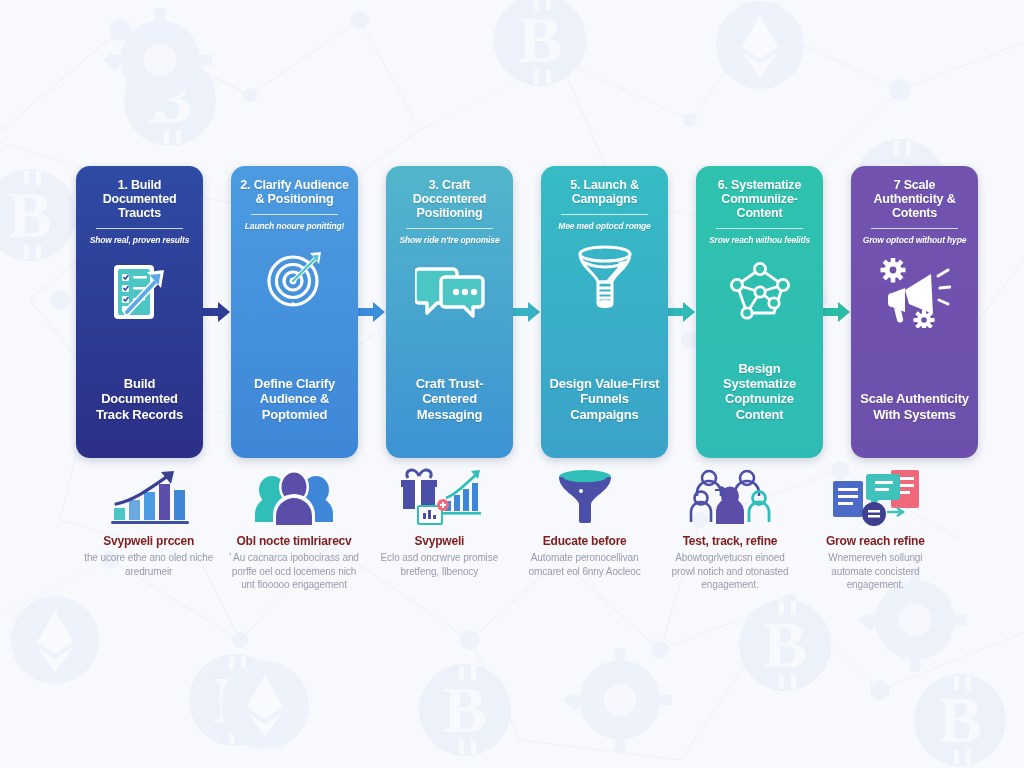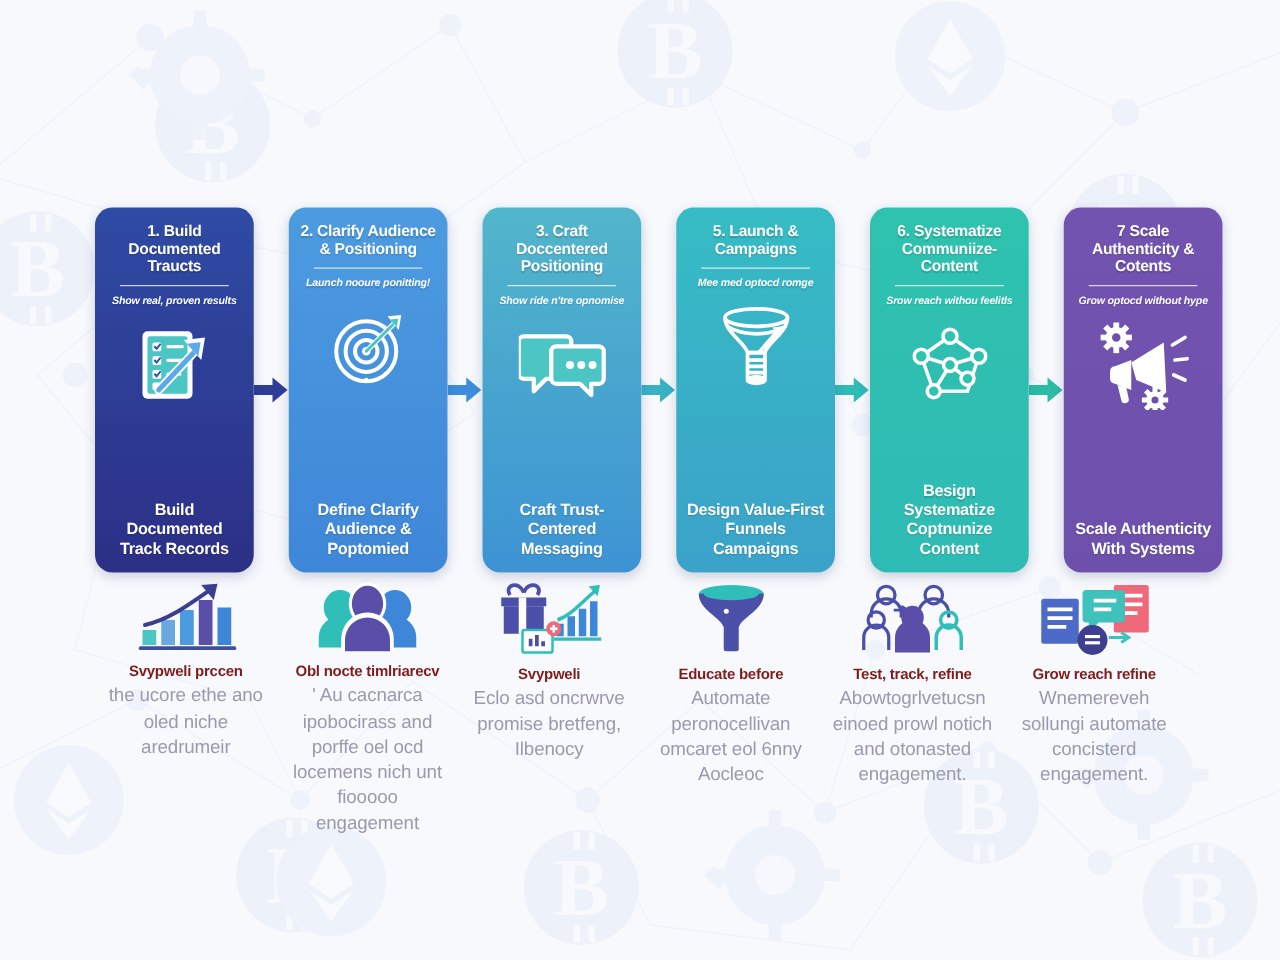--- a/index.html
+++ b/index.html
@@ -26,21 +26,21 @@
     position:absolute;
     left:76px; top:166px;
     width:872px; height:292px;
     display:flex; align-items:stretch;
     z-index:2;
   }
   .step-card {
     flex:0 0 127px;
     border-radius:14px;
     position:relative;
-    padding:12px 8px 10px;
+    padding:12px 8px 20px;
     display:flex; flex-direction:column; align-items:center;
     color:#ffffff;
     box-shadow:0 3px 9px rgba(40,50,90,0.20);
     overflow:hidden;
   }
   .card-title {
     font-size:12.5px; font-weight:bold; line-height:1.12;
     text-align:center; letter-spacing:-0.2px;
     text-shadow:0 1px 1px rgba(0,0,0,0.18);
   }
@@ -57,21 +57,21 @@
   .card-icon {
     flex:0 0 auto;
     margin:12px 0 10px;
     height:70px; display:flex; align-items:center; justify-content:center;
   }
   .card-icon svg { display:block; }
   .card-action {
     font-size:13px; font-weight:bold; line-height:1.18;
     text-align:center; letter-spacing:-0.2px;
     text-shadow:0 1px 1px rgba(0,0,0,0.18);
-    margin-top:auto; margin-bottom:2px;
+    margin-top:auto; margin-bottom:16px;
   }
   .flow-arrow {
     flex:1 1 auto;
     display:flex; align-items:center; justify-content:center;
   }
   .flow-arrow svg { display:block; }
 
   
   #benefit-row {
     position:absolute;
@@ -88,21 +88,21 @@
   .benefit-icon {
     height:62px; display:flex; align-items:flex-end; justify-content:center;
     margin-bottom:6px;
   }
   .benefit-icon svg { display:block; }
   .benefit-title {
     font-size:12px; font-weight:bold; color:#7f1d1d;
     line-height:1.2; letter-spacing:-0.2px;
   }
   .benefit-desc {
-    font-size:15px; color:#9a9aae; line-height:1.35;
+    font-size:10px; color:#9a9aae; line-height:1.35;
     margin-top:3px; letter-spacing:-0.1px;
     filter:blur(0.25px);
   }
 </style>
 </head>
 <body>
 
 <div id="bg-pattern">
   <svg viewBox="0 0 1024 768" preserveAspectRatio="none" xmlns="http://www.w3.org/2000/svg">
     <defs>

